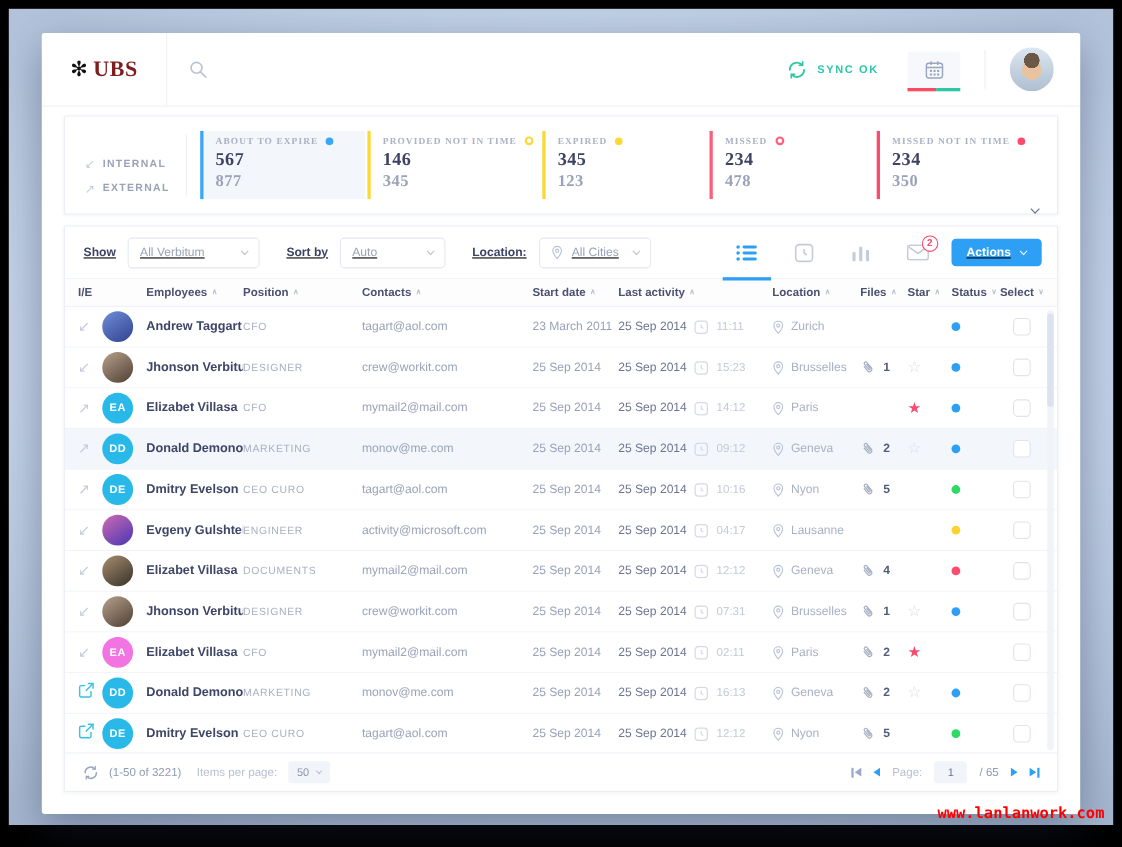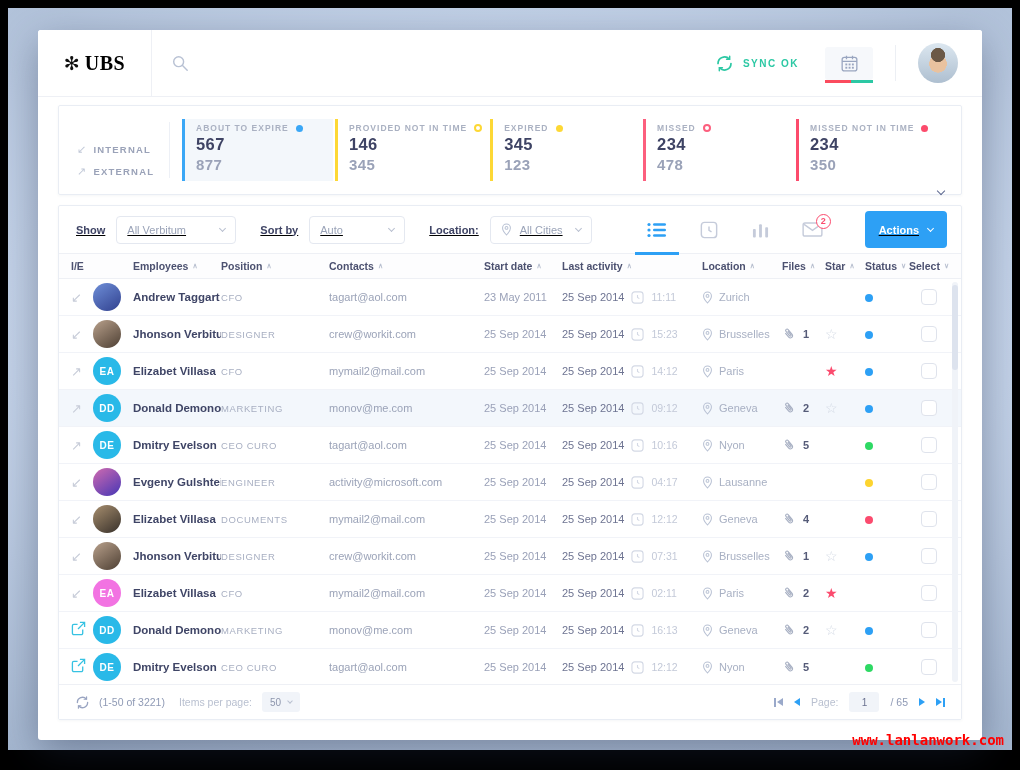--- a/index.html
+++ b/index.html
@@ -12,21 +12,21 @@
     font:bold 14px "DejaVu Sans Mono", monospace; letter-spacing:0; z-index:5; }
 
   .app { position:absolute; left:30px; top:22px; width:944px; height:710px;
     background:#fff; border-radius:3px; box-shadow:0 12px 40px rgba(30,42,72,.42); overflow:hidden; }
 
   
   .hdr { height:67px; display:flex; align-items:center; border-bottom:1px solid #eef0f5; background:#fff; }
   .logo-box { width:114px; height:100%; display:flex; align-items:center; justify-content:center;
     border-right:1px solid #eef0f5; gap:5px; }
   .logo-glyph { color:#111; font-size:19px; line-height:1; }
-  .logo-word { color:#000000; font:bold 20px "Liberation Serif", serif; letter-spacing:.5px; }
+  .logo-word { color:#7f1d1d; font:bold 20px "Liberation Serif", serif; letter-spacing:.5px; }
   .search-wrap { margin-left:19px; display:flex; align-items:center; }
   .hdr-right { margin-left:auto; display:flex; align-items:center; padding-right:24px; }
   .sync { display:flex; align-items:center; gap:9px; margin-right:26px; }
   .sync-label { color:#2cc8a4; font-size:10px; font-weight:bold; letter-spacing:1.5px; }
   .cal-btn { width:48px; height:33px; background:#f6f8fb; border-radius:3px; position:relative;
     display:flex; align-items:center; justify-content:center; margin-right:22px; }
   .cal-btn .bar { position:absolute; left:0; bottom:-3px; width:100%; height:3px; display:flex; }
   .cal-btn .bar i { display:block; height:3px; }
   .cal-btn .bar .r { width:55%; background:#fb4b5e; }
   .cal-btn .bar .g { width:45%; background:#2cc8a4; }
@@ -45,21 +45,21 @@
     letter-spacing:1.2px; }
   .ie-row .arr { color:#c2c9d8; font-size:11px; font-weight:normal; }
   .stats-div { width:1px; align-self:stretch; margin:16px 0; background:#edf0f6; }
   .totals { width:102px; padding-left:13px; }
   .tot-label { color:#b7bece; font-size:9px; font-weight:bold; letter-spacing:1.3px; margin-bottom:3px; }
   .tot-row { display:flex; align-items:baseline; gap:6px; height:25px; }
   .tot-main { color:#3e4364; font-size:19px; font-weight:bold; letter-spacing:.5px; }
   .tot-sub  { color:#9aa2b8; font-size:17px; font-weight:bold; letter-spacing:.5px; }
   .delta { font-size:8.5px; font-weight:bold; letter-spacing:.3px; }
   .delta.up { color:#2cc8a4; } .delta.down { color:#fb4b6e; }
-  .stat-cards { flex:1; display:flex; align-self:stretch; align-items:center; margin-left:12px; gap:2px; }
+  .stat-cards { flex:1; display:flex; align-self:stretch; align-items:center; margin-left:12px; gap:2px;font-family:Liberation Serif, serif; }
   .stat-card { flex:1; align-self:stretch; margin:13px 0; border-left:3px solid var(--c);
     padding:4px 6px 0 11px; }
   .stat-card.active { background:#f3f7fb; }
   .stat-head { display:flex; align-items:center; gap:7px; margin-bottom:2px; }
   .stat-label { color:#aab1c2; font-size:8.5px; font-weight:bold; letter-spacing:1px; white-space:nowrap; }
   .stat-dot { width:7px; height:7px; border-radius:50%; flex:none; }
   .stat-dot.filled { background:var(--c); }
   .stat-dot.hollow { border:2px solid var(--c); width:8px; height:8px; }
   .stat-top { color:#3e4364; font-size:16.5px; font-weight:bold; letter-spacing:.4px; margin-bottom:2px; }
   .stat-bottom { color:#9aa2b8; font-size:15px; font-weight:bold; letter-spacing:.4px; }
@@ -76,21 +76,21 @@
   .dd { display:flex; align-items:center; border:1px solid #e4e8f0; border-radius:4px; height:28px;
     padding:0 10px; color:#9aa3b8; font-size:11px; margin-right:24px; gap:8px; background:#fff; }
   .dd .chev { border-color:#b9c0d0; width:5px; height:5px; margin-left:4px; margin-top:-3px; }
   .dd .val { white-space:nowrap; }
   .toggles { margin-left:auto; display:flex; align-items:center; height:48px; }
   .toggle { width:52px; height:48px; display:flex; align-items:center; justify-content:center; position:relative; }
   .toggle.active::after { content:""; position:absolute; left:4px; right:4px; bottom:-1px; height:3px; background:#2da0f5; }
   .mail-badge { position:absolute; top:8px; right:8px; min-width:15px; height:15px; border-radius:50%;
     background:#fff; border:1.5px solid #fb4b6e; color:#fb4b6e; font-size:9px; font-weight:bold;
     display:flex; align-items:center; justify-content:center; }
-  .actions-btn { margin-left:26px; height:37px; padding:0 14px; background:#2da0f5; border-radius:4px;
+  .actions-btn { margin-left:4px; height:25px; padding:0 14px; background:#2da0f5; border-radius:4px;
     color:#fff; font-size:11px; font-weight:bold; display:flex; align-items:center; gap:9px; }
   .actions-btn .chev { border-color:#fff; width:5px; height:5px; margin-top:-3px; }
 
   .grid { display:grid; grid-template-columns:22px 40px 88px 108px 155px 78px 140px 80px 43px 40px 44px minmax(0,1fr);
     align-items:center; padding:0 12px; }
   .thead { height:25px; border-bottom:1px solid #eef0f5; background:#fdfdfe; }
   .th { color:#4c5170; font-size:10.5px; font-weight:bold; white-space:nowrap; }
   .th .caret { color:#b9c0d0; font-size:7px; margin-left:4px; vertical-align:2px; }
 
   .row { height:37px; border-bottom:1px solid #f1f3f8; background:#fff; }
@@ -324,21 +324,21 @@
         </div>
       <div id="tbody">
           <div class="grid row">
     <div><span class="ie-arrow">↙</span></div>
     <div>
               <span class="avatar" style="background:linear-gradient(145deg,#6f8fd8,#31418f)"></span>
             </div>
     <div class="name">Andrew Taggart</div>
     <div class="pos">CFO</div>
     <div class="contact">tagart@aol.com</div>
-    <div class="sdate">23 May 2011</div>
+    <div class="sdate">23 March 2011</div>
     <div class="act">
       <span class="adate">25 Sep 2014</span>
       <svg width="13" height="13" viewBox="0 0 14 14" fill="none" stroke="#d4d9e5" stroke-width="1.2">
                 <rect x="1" y="1" width="12" height="12" rx="3"></rect>
                 <path d="M7 4.2V7l2 1.2"></path>
               </svg>
       <span class="atime">11:11</span>
     </div>
     <div class="loc">
               <svg width="11" height="13" viewBox="0 0 14 16" fill="none" stroke="#b9c2d4" stroke-width="1.3">

